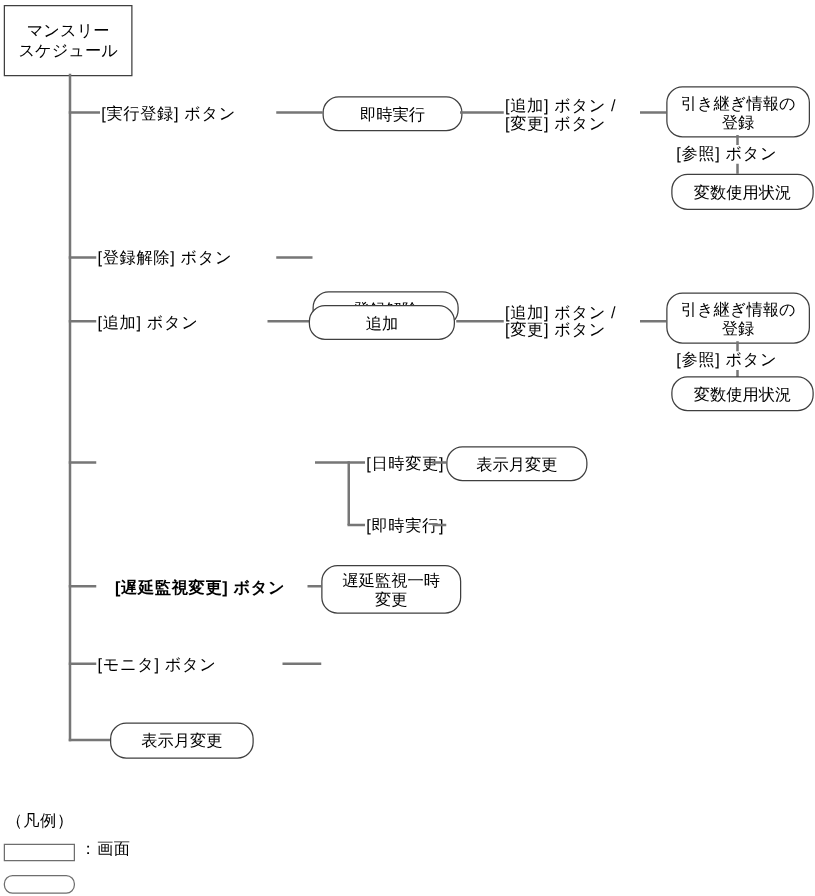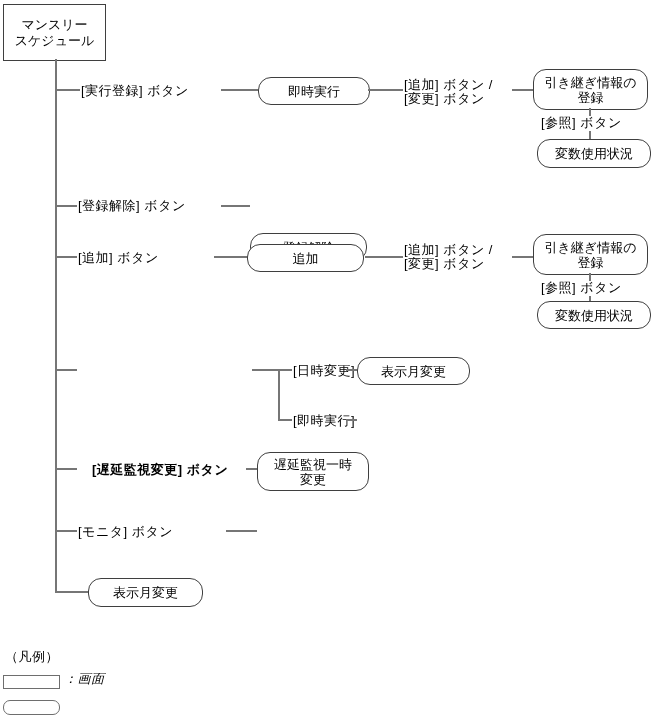--- a/index.html
+++ b/index.html
@@ -95,16 +95,16 @@
 
   <div class="h" style="left:55px;top:530px;width:22px;"></div>
   <div class="lbl" style="left:78px;top:524px;">[モニタ] ボタン</div>
   <div class="h" style="left:226px;top:530px;width:31px;"></div>
 
   <div class="h" style="left:55px;top:591px;width:33px;"></div>
   <div class="dlg" style="left:88px;top:578px;width:113px;height:27px;">表示月変更</div>
 
   <div class="lbl" style="left:5px;top:649px;">（凡例）</div>
   <div class="swatch-rect" style="left:3px;top:675px;width:55px;height:12px;"></div>
-  <div class="lbl" style="left:64px;top:671px;font-style:italic;">：画面</div>
+  <div class="lbl" style="left:64px;top:671px;">：画面</div>
   <div class="swatch-pill" style="left:3px;top:700px;width:55px;height:13px;"></div>
 
 </div>
 
 </body></html>

